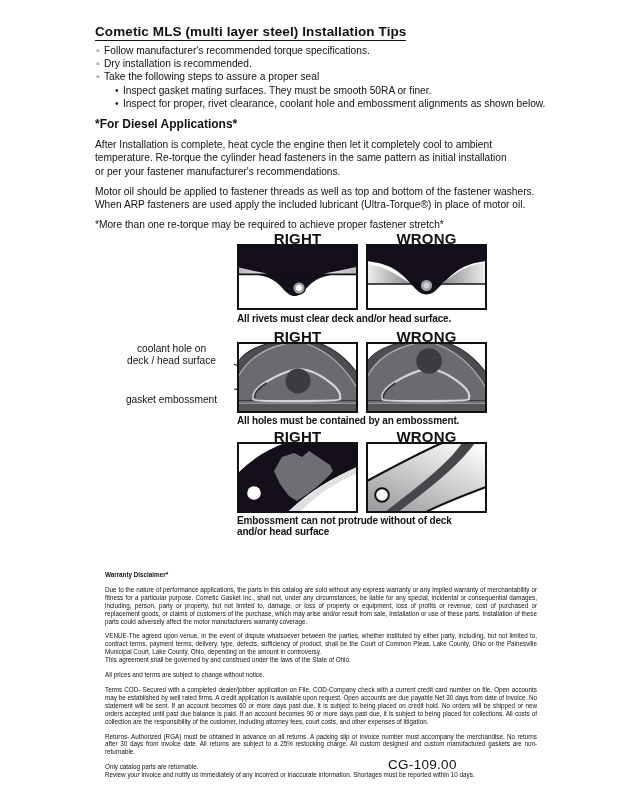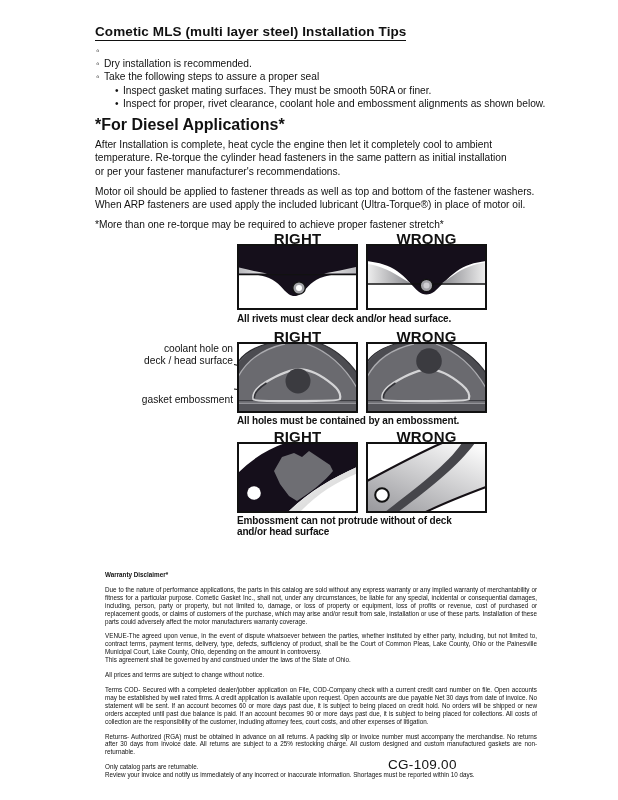--- a/index.html
+++ b/index.html
@@ -10,42 +10,43 @@
   .abs{position:absolute;}
   .title{
     left:95px;top:24px;font-size:13.5px;font-weight:700;
     border-bottom:1.6px solid #111;padding-bottom:1px;letter-spacing:.1px;
   }
   .bullets{left:96px;top:44px;font-size:10.2px;line-height:13.2px;}
   .b-row{display:flex;}
   .b-row .m{width:8px;flex:0 0 8px;}
   .b-sub{margin-left:19px;}
   .diesel{left:95px;top:118px;width:470px;font-size:10.2px;line-height:13.2px;}
-  .diesel h2{font-size:16px;font-weight:700;margin:0 0 7px 0;}
+  .diesel h2{font-size:12px;font-weight:700;margin:0 0 7px 0;}
   .pre{white-space:pre-line;}
   .diesel p{margin:0 0 7px 0;}
   .dg-head{width:121px;text-align:center;font-size:15px;font-weight:700;letter-spacing:.2px;}
   .dg-caption{left:237px;font-size:10px;font-weight:700;letter-spacing:-.15px;line-height:11px;width:270px;}
-  .anno{left:110px;width:123px;text-align:right;font-size:10.2px;line-height:11.6px;}
+  .anno{left:110px;width:123px;text-align:center;font-size:10.2px;line-height:11.6px;}
   .panel{display:block;}
   .fineprint{left:105px;top:571px;width:432px;font-size:6.3px;line-height:7.9px;text-align:justify;}
   .fineprint h3{font-size:6.3px;font-weight:700;margin:0 0 7px 0;}
   .fineprint p{margin:0 0 7px 0;}
   .pagenum{left:388px;top:757px;font-size:13.5px;letter-spacing:.3px;}
 </style>
 </head>
 <body>
 
 <div class="page">
 
   <div class="abs title">Cometic MLS (multi layer steel) Installation Tips</div>
 
   <div class="abs bullets">
     <div class="b-row">
       <span class="m">◦</span>
+      <span>Follow manufacturer's recommended torque specifications.</span>
     </div>
     <div class="b-row">
       <span class="m">◦</span>
       <span>Dry installation is recommended.</span>
     </div>
     <div class="b-row">
       <span class="m">◦</span>
       <span>Take the following steps to assure a proper seal</span>
     </div>
     <div class="b-row b-sub">

